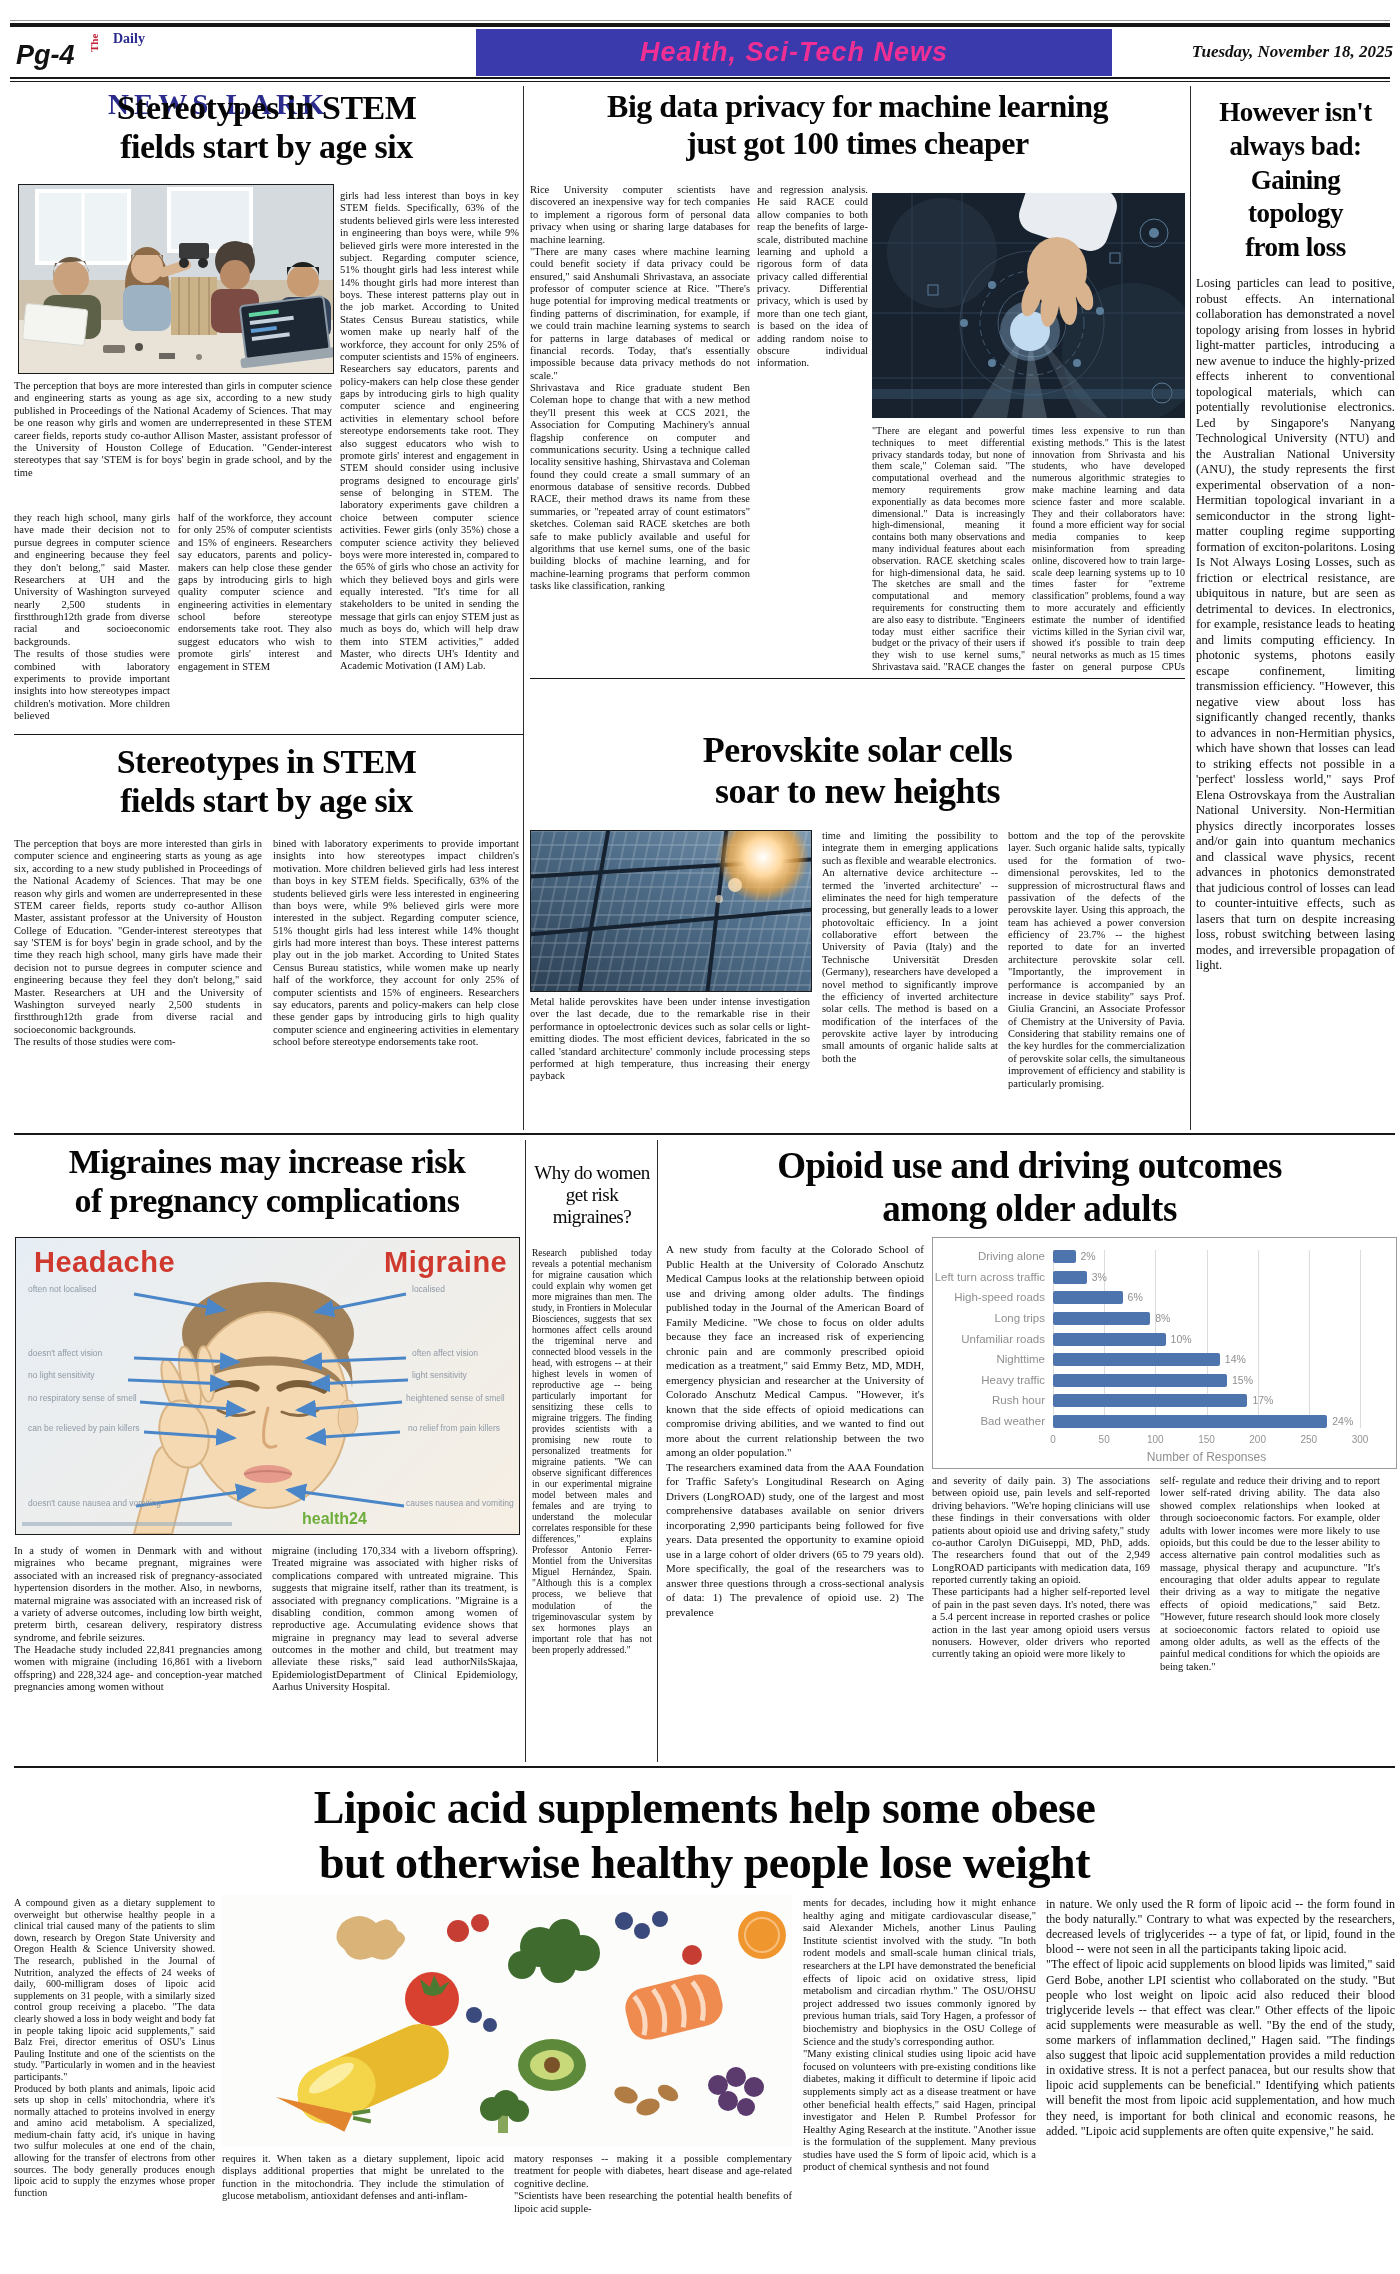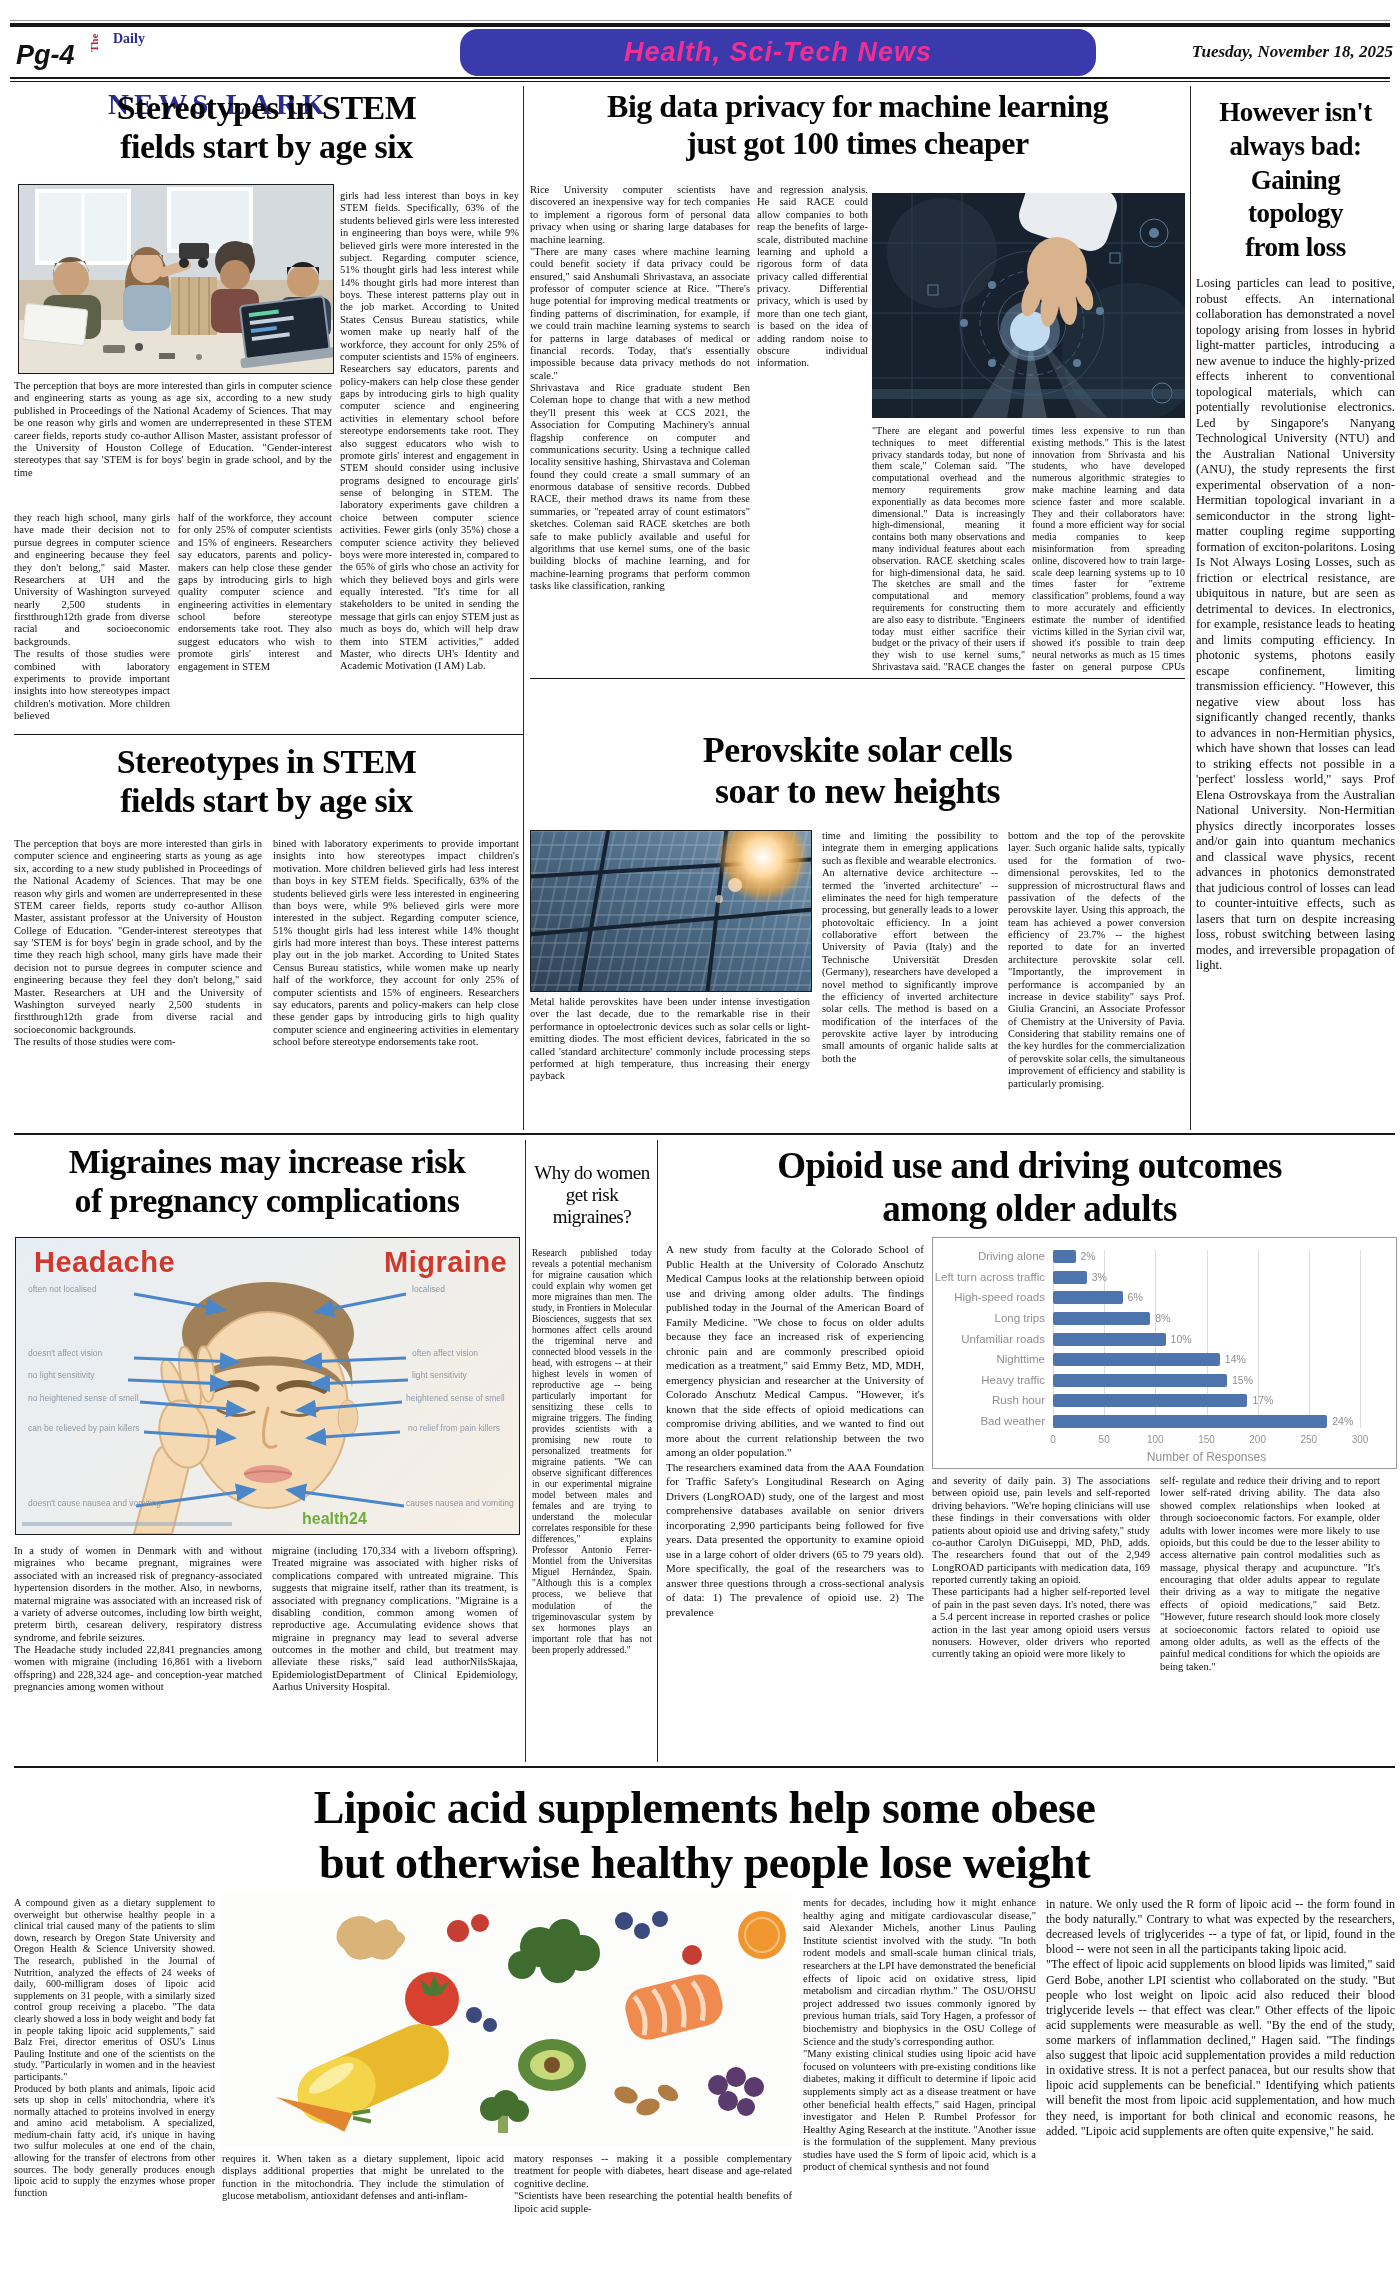--- a/index.html
+++ b/index.html
@@ -46,21 +46,21 @@
   
   <div class="rule" style="left:10px;top:20px;width:1380px;height:1px;background:#9a9a9a;"></div>
   <div class="rule" style="left:10px;top:23px;width:1380px;height:4px;"></div>
 
   <div class="abs" style="left:16px;top:40px;font-family:'Liberation Sans',sans-serif;font-weight:bold;font-style:italic;font-size:27px;color:#111;">Pg-4</div>
 
   <div class="abs" style="left:113px;top:31px;font-weight:bold;color:#2b2b8e;font-size:14px;font-family:'Liberation Serif',serif;">Daily</div>
   <div class="abs" style="left:88px;top:52px;font-weight:bold;color:#c32138;font-size:11px;transform:rotate(-90deg);transform-origin:left top;">The</div>
   <div class="abs masthead-name" style="left:108px;top:44px;font-size:29px;margin-top:44px;">NEWS LARK</div>
 
-  <div class="banner" style="left:460px;top:29px;width:636px;height:47px;border-radius:18px;">
+  <div class="banner" style="left:476px;top:29px;width:636px;height:47px;">
     <span>Health, Sci-Tech News</span>
   </div>
 
   <div class="abs" style="left:1095px;top:42px;width:298px;text-align:right;font-weight:bold;font-style:italic;font-size:17px;color:#111;">Tuesday, November 18, 2025</div>
 
   <div class="rule" style="left:10px;top:77px;width:1380px;height:2px;"></div>
   <div class="rule" style="left:10px;top:81px;width:1380px;height:1px;"></div>
 
   
   <div class="vline" style="left:523px;top:86px;height:1044px;"></div>
@@ -329,21 +329,21 @@
           <line x1="384" y1="194" x2="292" y2="200"></line>
           <line x1="388" y1="268" x2="272" y2="252"></line>
         </g>
         <rect x="6" y="284" width="210" height="4" fill="#9fb0be" opacity="0.65"></rect>
       </svg>
       <span class="mig-title" style="left:18px;top:8px;">Headache</span>
       <span class="mig-title" style="left:368px;top:8px;text-align:right;">Migraine</span>
       <span class="mig-label" style="left:12px;top:46px;">often not localised</span>
       <span class="mig-label" style="left:12px;top:110px;">doesn't affect vision</span>
       <span class="mig-label" style="left:12px;top:132px;">no light sensitivity</span>
-      <span class="mig-label" style="left:12px;top:155px;">no heightened sense of smell</span>
+      <span class="mig-label" style="left:12px;top:155px;">no respiratory sense of smell</span>
       <span class="mig-label" style="left:12px;top:185px;">can be relieved by pain killers</span>
       <span class="mig-label" style="left:12px;top:260px;">doesn't cause nausea and vomiting</span>
       <span class="mig-label" style="left:396px;top:46px;">localised</span>
       <span class="mig-label" style="left:396px;top:110px;">often affect vision</span>
       <span class="mig-label" style="left:396px;top:132px;">light sensitivity</span>
       <span class="mig-label" style="left:390px;top:155px;">heightened sense of smell</span>
       <span class="mig-label" style="left:392px;top:185px;">no relief from pain killers</span>
       <span class="mig-label" style="left:390px;top:260px;">causes nausea and vomiting</span>
       <span class="brand24" style="left:286px;top:272px;">health24</span>
     </div>

